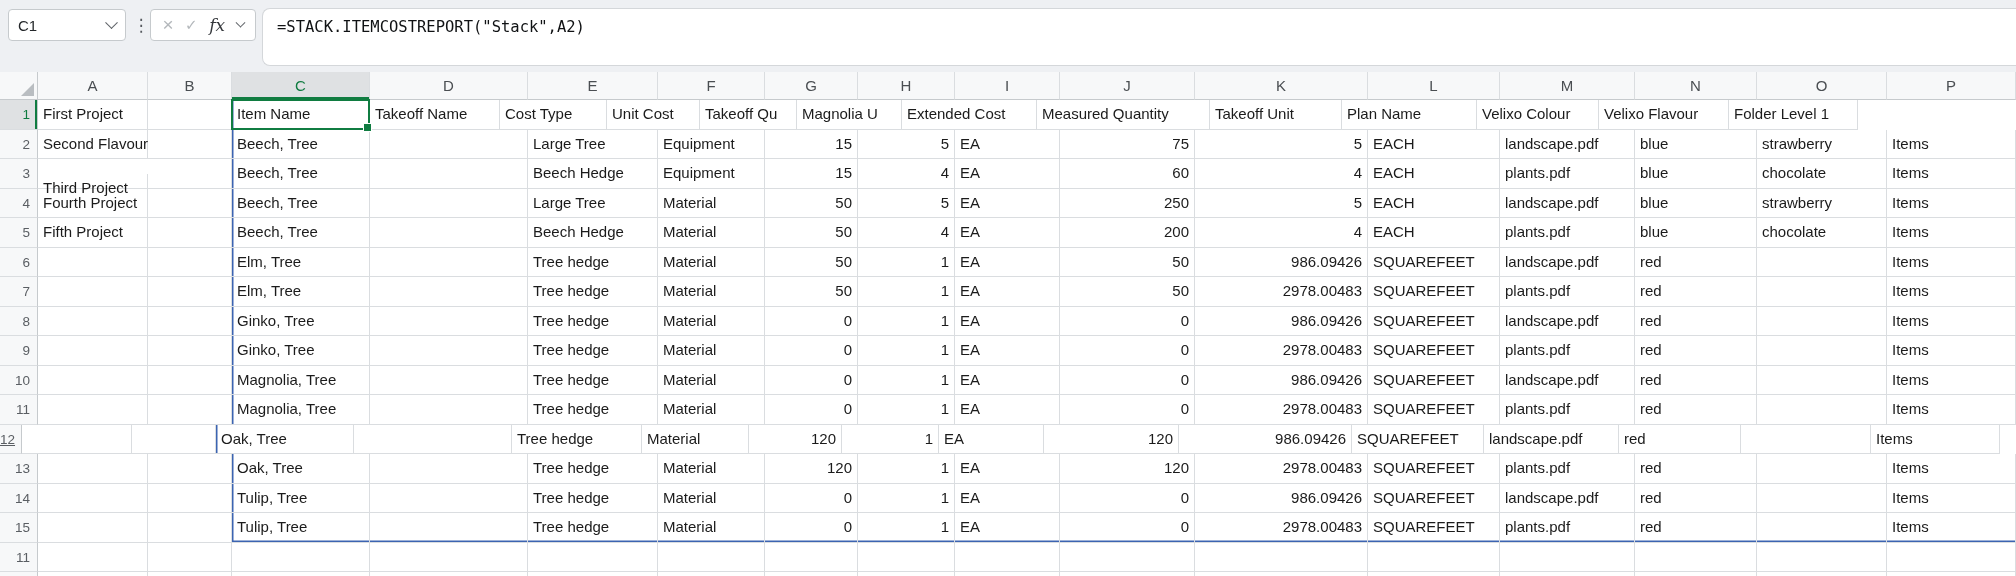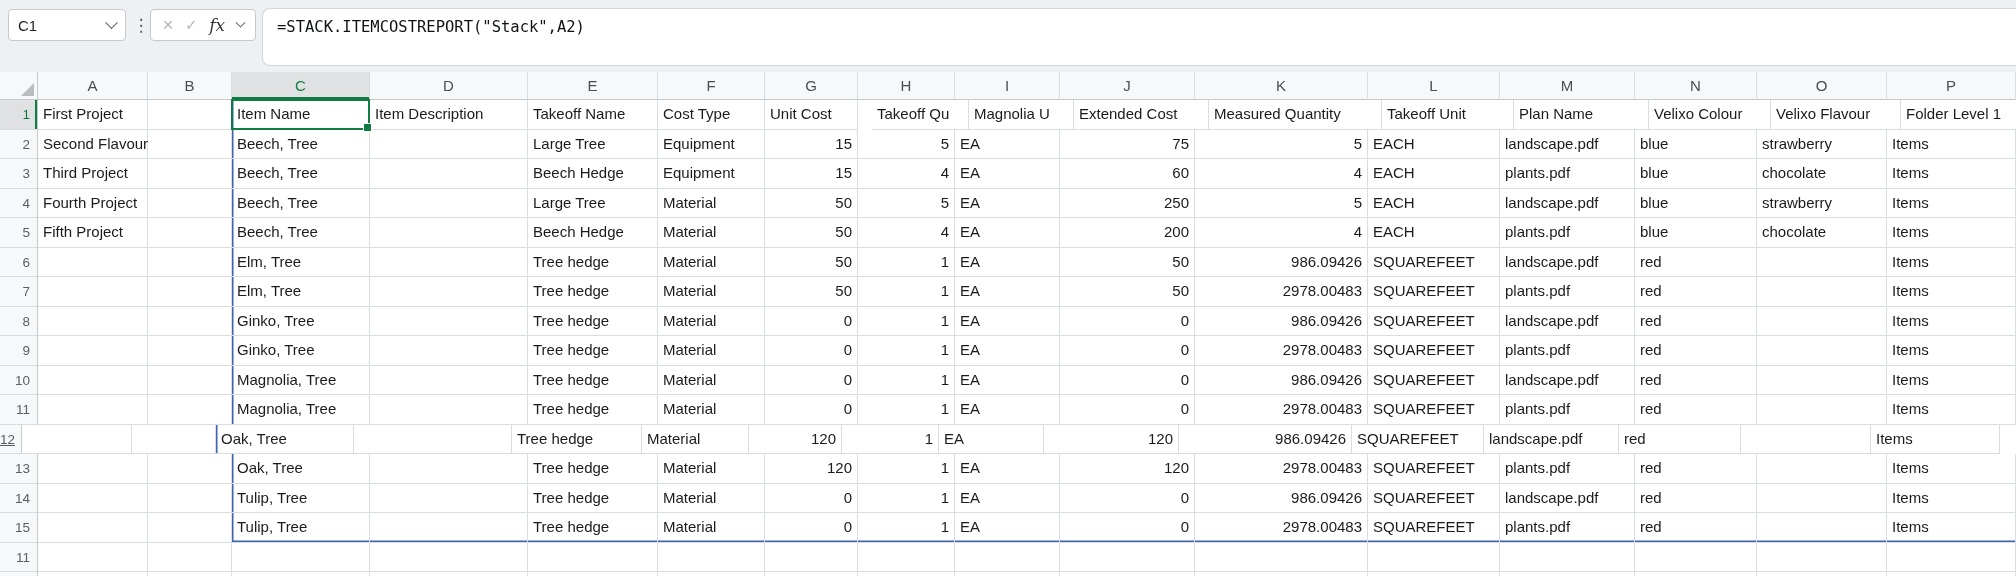--- a/index.html
+++ b/index.html
@@ -105,25 +105,24 @@
       <div class="colhead" style="width: 122px;">N</div>
       <div class="colhead" style="width: 130px;">O</div>
       <div class="colhead" style="width: 129px;">P</div>
     </div>
   <div id="rows">
       <div class="row">
         <div class="gut sel" style="width: 38px;">1</div>
         <div class="cell ovf" style="width: 110px;">First Project</div>
         <div class="cell" style="width: 84px;"></div>
         <div class="cell active" style="width: 138px; box-shadow: inset 1.5px 0 0 var(--spill-border-blue);">Item Name<div class="selb"></div><div class="handle"></div></div>
-        <div class="cell" style="width: 158px;">Item Description</div>
         <div class="cell" style="width: 130px;">Takeoff Name</div>
         <div class="cell" style="width: 107px;">Cost Type</div>
         <div class="cell" style="width: 93px;">Unit Cost</div>
-        <div class="cell" style="width: 97px; margin-left: 14px;">Takeoff Qu</div>
+        <div class="cell" style="width: 97px;">Takeoff Qu</div>
         <div class="cell" style="width: 105px;">Magnolia U</div>
         <div class="cell" style="width: 135px;">Extended Cost</div>
         <div class="cell" style="width: 173px;">Measured Quantity</div>
         <div class="cell" style="width: 132px;">Takeoff Unit</div>
         <div class="cell" style="width: 135px;">Plan Name</div>
         <div class="cell" style="width: 122px;">Velixo Colour</div>
         <div class="cell" style="width: 130px;">Velixo Flavour</div>
         <div class="cell" style="width: 129px;">Folder Level 1</div>
       </div>
       <div class="row">
@@ -140,21 +139,21 @@
         <div class="cell num" style="width: 135px;">75</div>
         <div class="cell num" style="width: 173px;">5</div>
         <div class="cell" style="width: 132px;">EACH</div>
         <div class="cell" style="width: 135px;">landscape.pdf</div>
         <div class="cell" style="width: 122px;">blue</div>
         <div class="cell" style="width: 130px;">strawberry</div>
         <div class="cell" style="width: 129px;">Items</div>
       </div>
       <div class="row">
         <div class="gut" style="width: 38px;">3</div>
-        <div class="cell ovf" style="width: 110px;">Third Project</div>
+        <div class="cell ovf" style="width: 110px; margin-top: 15px;">Third Project</div>
         <div class="cell" style="width: 84px;"></div>
         <div class="cell" style="width: 138px; box-shadow: inset 1.5px 0 0 var(--spill-border-blue);">Beech, Tree</div>
         <div class="cell" style="width: 158px;"></div>
         <div class="cell" style="width: 130px;">Beech Hedge</div>
         <div class="cell" style="width: 107px;">Equipment</div>
         <div class="cell num" style="width: 93px;">15</div>
         <div class="cell num" style="width: 97px;">4</div>
         <div class="cell" style="width: 105px;">EA</div>
         <div class="cell num" style="width: 135px;">60</div>
         <div class="cell num" style="width: 173px;">4</div>

